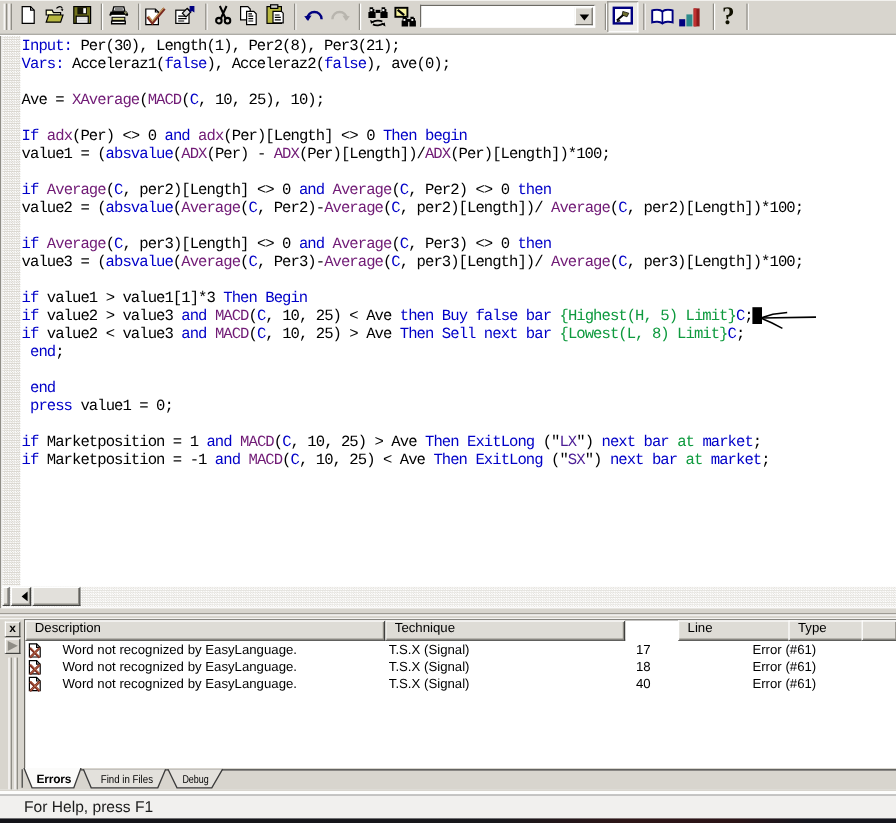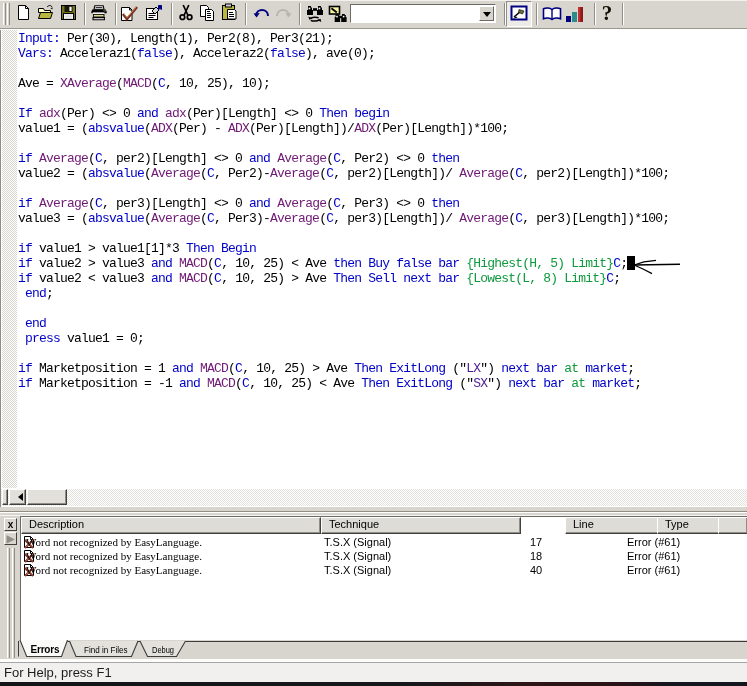--- a/index.html
+++ b/index.html
@@ -45,34 +45,34 @@
   border-bottom:1px solid #f4f3f1; }
 #gap .groove { position:absolute; left:0; top:4px; width:747px; height:2px; border-top:1px solid #8f8d86; border-bottom:1px solid #fff; }
 #panel { position:absolute; left:0; top:516px; width:747px; height:142px; background:#d8d5ce; }
 #panel #list { position:absolute; left:20px; top:0; width:727px; height:124px; background:#fff;
   border-left:1px solid #6c6a64; border-top:1px solid #6c6a64; }
 .hcell { position:absolute; top:0; height:17px; background:#dedcd6; font-size:11px; color:#000;
   line-height:13px; padding-left:7px; border-top:1px solid #fff; border-left:1px solid #fff;
   border-right:1px solid #40403e; border-bottom:1px solid #40403e; box-shadow:inset -1px -1px 0 #8f8d86; }
 .erow { position:absolute; left:0; width:727px; height:14px; font-size:11px; color:#000; line-height:14px; }
 .eico { position:absolute; left:22px; top:0px; }
-.ec1 { position:absolute; left:26px;font-family:Liberation Serif, serif; }
+.ec1 { position:absolute; left:52px; }
 .ec2 { position:absolute; left:324px; }
 .ec3 { position:absolute; left:530px; }
 .ec4 { position:absolute; left:627px; }
 #xbtn, #abtn { position:absolute; width:13px; height:13px; background:#d8d5ce; font-size:10px;
   border-top:1px solid #fff; border-left:1px solid #fff; border-bottom:1px solid #40403e; border-right:1px solid #40403e;
   text-align:center; line-height:11px; font-weight:bold; }
 #xbtn { left:4px; top:2px; }
 #abtn { left:4px; top:16px; color:#8f8d86; }
 .pgrip { position:absolute; width:3px; border-left:1px solid #fff; border-right:1px solid #8f8d86; }
 .tabsvg { position:absolute; left:0; top:640px; }
 #prestatus { position:absolute; left:0; top:658px; width:747px; height:4px; background:linear-gradient(#d8d5ce 1px, #fdfdfc 1px); }
 #status { position:absolute; left:0; top:662px; width:747px; height:20px; background:#f1f0ee;
-  border-top:1px solid #a6a6a6; font-size:13px; color:#1c1c1c; line-height:19px; padding-left:4px; }
+  border-top:1px solid #a6a6a6; font-size:13px; color:#1c1c1c; line-height:19px; padding-left:20px; }
 #bottomstrip { position:absolute; left:0; top:682px; width:747px; height:4px;
   background:linear-gradient(to right, #131318 0%, #17171b 55%, #2d1517 70%, #2a1316 82%, #15151d 90%); }
 </style></head>
 <body>
 <div id="toolbar">
   <div class="grip" style="left:3px"></div>
   <div class="grip" style="left:7px"></div>
   <div class="tsep" style="left:84px"></div>
     <div class="tsep" style="left:115px"></div>
     <div class="tsep" style="left:171px"></div>

